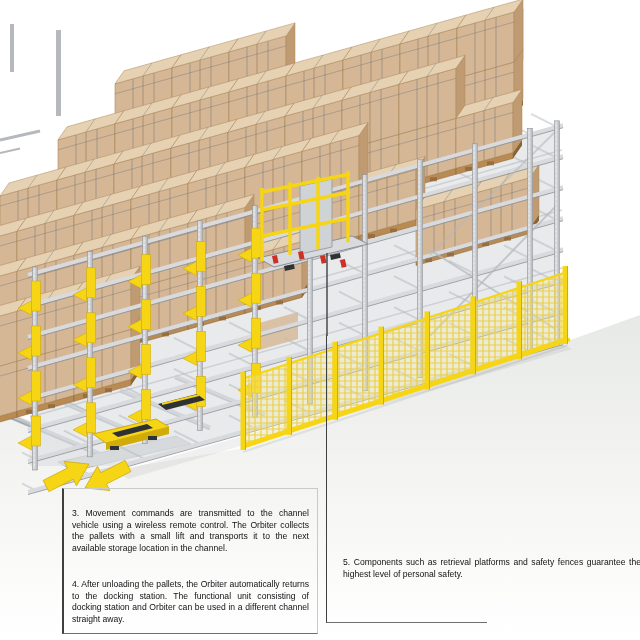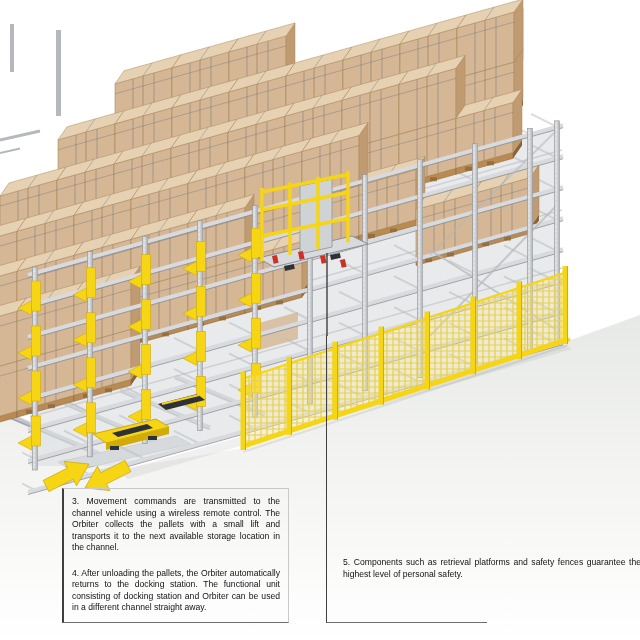--- a/index.html
+++ b/index.html
@@ -1,27 +1,27 @@
 <!DOCTYPE html>
 <html style="--background: #ffffff; --floor_top: #e7e9e6; --floor_mid: #f3f4f1; --floor_bottom: #ffffff; --cardboard_front: #d5b795; --cardboard_side: #c09a71; --cardboard_top: #e6d2b2; --cardboard_edge: #a8895f; --pallet: #b98b52; --pallet_dark: #8a6335; --steel_light: #d8dadd; --steel_mid: #b5b9bd; --steel_dark: #8b8f94; --steel_interior: #dcdfe2; --yellow: #f6d515; --yellow_dark: #d1ab08; --mesh: #e9cf4a; --black_part: #2e3237; --red: #cc3125; --line_dark: #3f3f3f; --line_mid: #6e6e6e; --border_light: #c9c9c9; --text: #111111;"><head>
 <meta charset="utf-8">
 <style>
   *{margin:0;padding:0;box-sizing:border-box}
   html,body{background:#fff;font-family:"Liberation Sans",sans-serif}
   #stage{position:relative;width:640px;height:640px;overflow:hidden;background:#fff}
   #scene{position:absolute;left:0;top:0;width:640px;height:640px}
   .caption{position:absolute;color:var(--text,#111);font-size:8.6px;line-height:11.5px;
            text-align:justify;z-index:3}
-  #caption-34{left:62px;top:488px;width:227px;padding:7px 8px 8px;
+  #caption-34{left:62px;top:488px;width:256px;padding:19px 8px 8px;
     border-top:1px solid var(--border_light,#c9c9c9);
     border-right:1px solid var(--border_light,#c9c9c9);
     border-left:2px solid var(--line_dark,#4b4b4b);
     border-bottom:1.5px solid var(--line_mid,#6e6e6e);
     min-height:132px;background:transparent}
-  #caption-34 p+p{margin-top:14px}
+  #caption-34 p+p{margin-top:25px}
   #caption-5-border{position:absolute;left:326px;top:335px;width:161px;height:288px;
     border-left:1.5px solid var(--line_dark,#3f3f3f);
     border-bottom:1.5px solid var(--line_mid,#6e6e6e);z-index:2}
   #caption-5{left:343px;top:557px;width:298px}
 </style>
 </head>
 <body>
 
 <div id="stage">
   <svg id="scene" viewBox="0 0 640 640">

